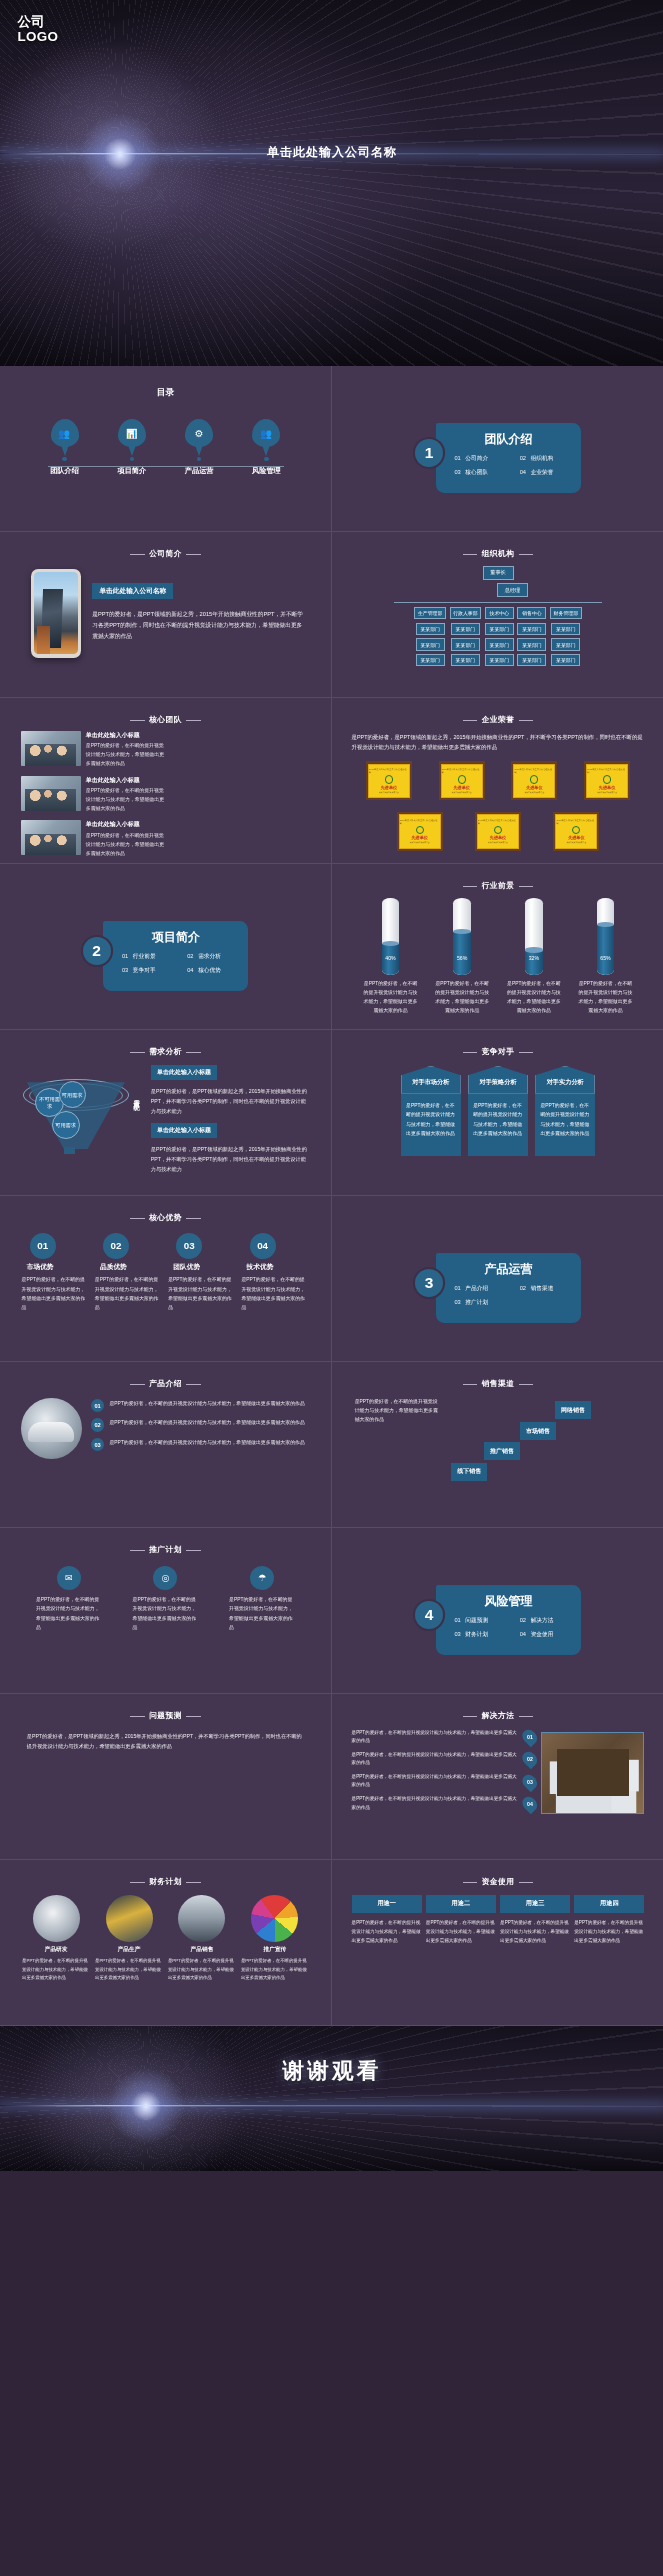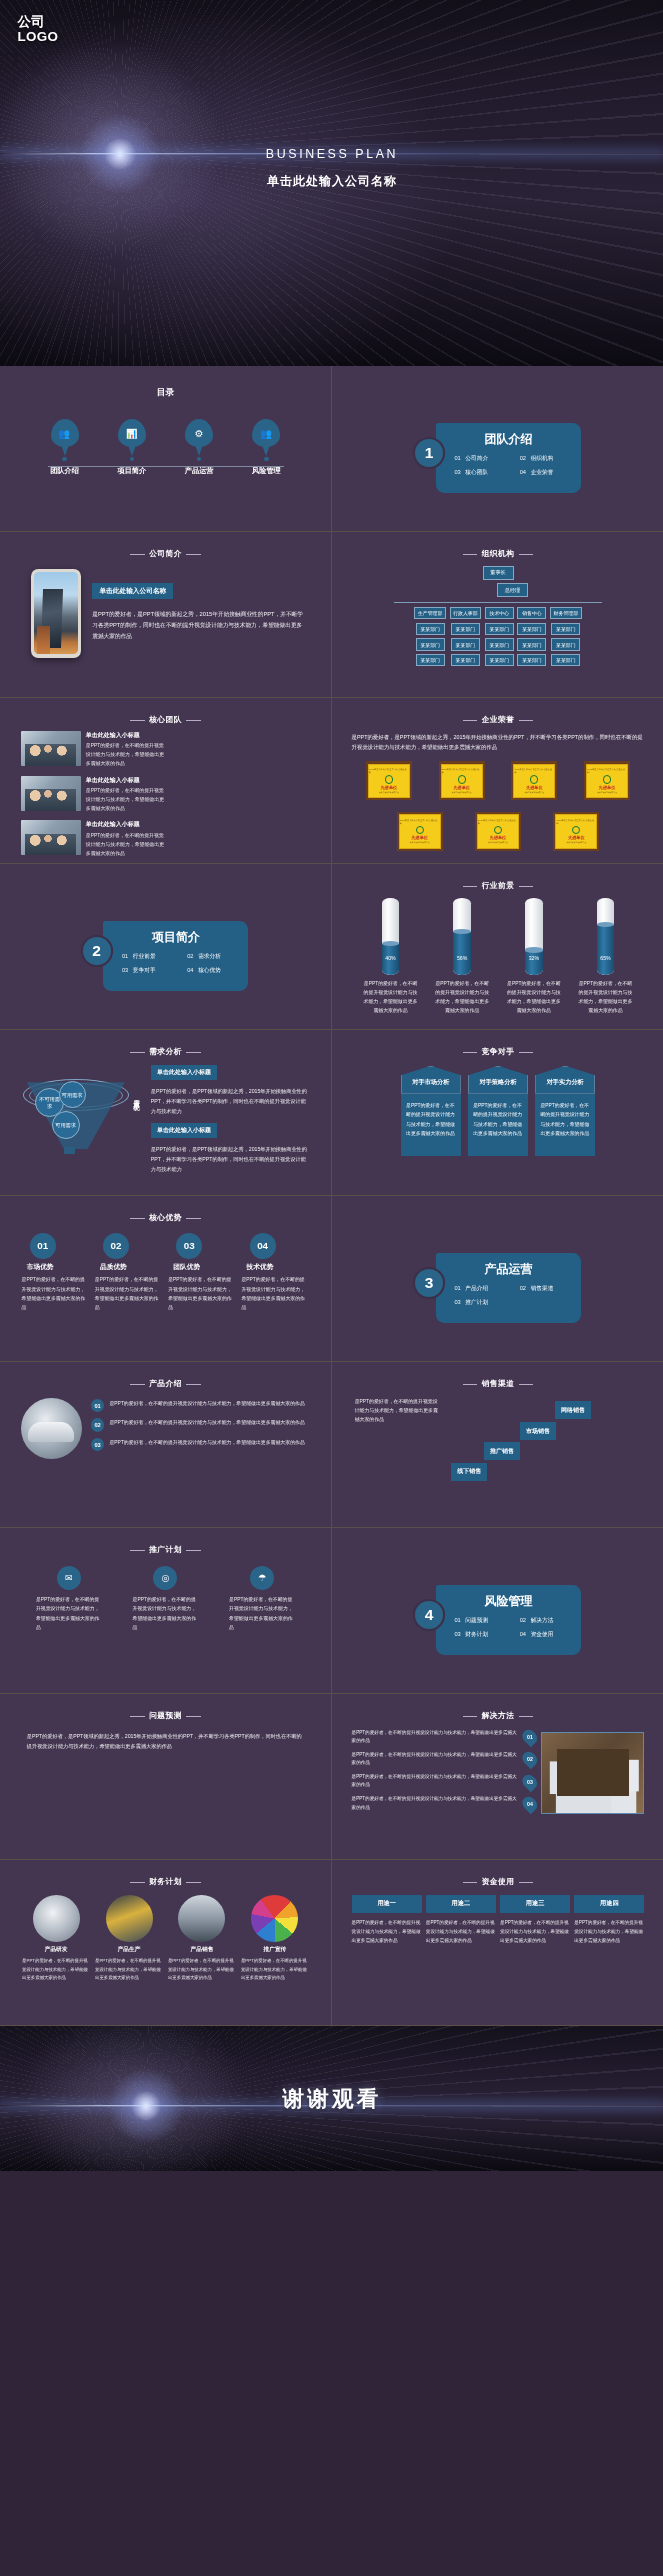--- a/index.html
+++ b/index.html
@@ -278,39 +278,38 @@
   }
   .ending .flare { position:absolute; left:22%; top:55%; width:77px; height:77px;
     transform:translate(-50%,-50%); border-radius:50%;
     background:radial-gradient(circle,#fff 0%, rgba(220,225,255,.85) 10%,
       rgba(150,170,255,.35) 28%, rgba(90,110,200,0) 70%); }
   .ending .streak { position:absolute; left:0; top:55%; width:100%; height:1.5px;
     transform:translateY(-50%);
     background:linear-gradient(90deg, rgba(140,170,255,0) 0%, #cfe0ff 16%,
       rgba(150,180,255,.6) 45%, rgba(90,110,200,0) 100%);
     box-shadow:0 0 10.3px 2.6px rgba(120,160,255,.42); }
-  .ending h1 { position:relative; text-align:center; padding-top:58px; font-size:21.6px;
+  .ending h1 { position:relative; text-align:center; padding-top:30px; font-size:21.6px;
     font-weight:bold; letter-spacing:3.1px; z-index:4;
     text-shadow:0 0 10.3px rgba(190,200,255,.5), 0 1.5px 4.6px rgba(0,0,0,.85); }
 </style>
 </head>
 <body>
 
 <div class="deck">
 
   <div class="cover">
     <div class="rays"></div>
     <div class="flare"></div>
     <div class="streak"></div>
     <div class="logo">
       <div>公司</div>
       <div>LOGO</div>
     </div>
     <div class="center">
-      <h2>BUSINESS PLAN</h2>
       <h3>单击此处输入公司名称</h3>
     </div>
   </div>
 
   <div class="grid">
 
     <div class="slide">
       <div style="text-align:center;font-size:8.8px;font-weight:bold;margin:12.4px 0 20.6px">目录</div>
       <div style="display:flex;justify-content:space-around;position:relative;padding:0 13.4px">
         <div style="position:absolute;left:30px;right:30px;top:47px;height:0.5px;background:#7e8ba0"></div>

